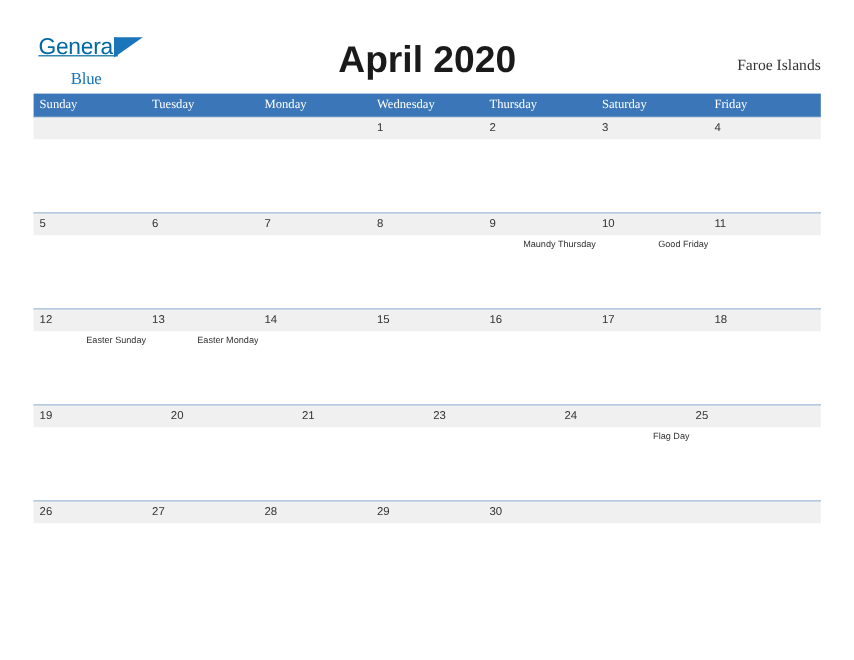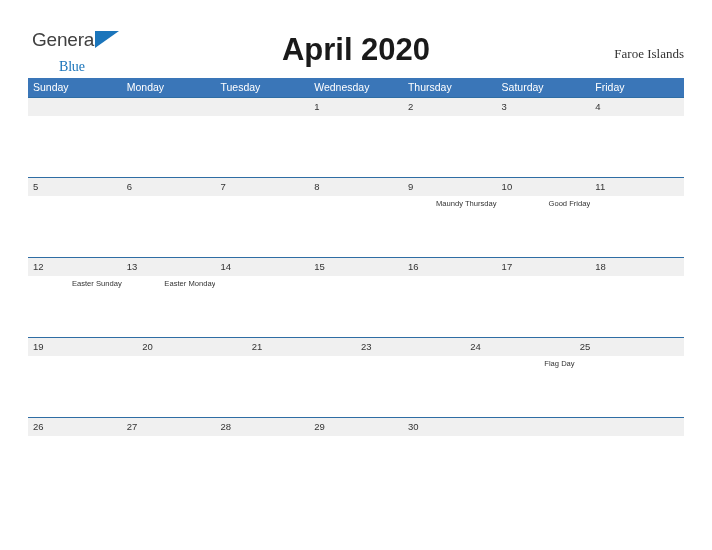--- a/index.html
+++ b/index.html
@@ -37,23 +37,24 @@
     top: 30px;
     width: 150px;
     height: 42px;
   }
   .logo-general {
     position: absolute;
     left: 0;
     top: 0;
     font-size: 19px;
     letter-spacing: -0.2px;
-    color: #404040;
+    color: #0369a1;
     font-family: "Liberation Sans", sans-serif;
     line-height: 19px;
+    text-decoration: underline;
   }
   .logo-blue {
     position: absolute;
     left: 27px;
     top: 27px;
     font-size: 14px;
     letter-spacing: -0.2px;
     color: #1b75bb;
     font-family: Liberation Serif, serif;
     line-height: 19px;
@@ -104,21 +105,21 @@
     height: 19px;
     background: #3a76b8;
   }
   .weekday {
     flex: 1 1 0;
     color: #ffffff;
     font-size: 10.5px;
     line-height: 19px;
     padding-left: 5px;
     box-sizing: border-box;
-    font-family: Liberation Sans, sans-serif;
+    font-family: Liberation Serif, serif;
     white-space: nowrap;
     overflow: hidden;
   }
 
   .week {
     width: 100%;
     border-top: 1.5px solid #2e6da4;
     box-sizing: border-box;
   }
   .week:first-of-type {
@@ -188,22 +189,22 @@
     <div class="title">April 2020</div>
 
     <div class="country">Faroe Islands</div>
 
   </div>
 
   <div class="calendar">
 
     <div class="weekdays">
       <div class="weekday">Sunday</div>
+      <div class="weekday">Tuesday</div>
       <div class="weekday">Monday</div>
-      <div class="weekday">Tuesday</div>
       <div class="weekday">Wednesday</div>
       <div class="weekday">Thursday</div>
       <div class="weekday">Saturday</div>
       <div class="weekday">Friday</div>
     </div>
 
     <div class="week">
       <div class="week-inner">
         <div class="day empty">
             <span class="day-num"></span>

